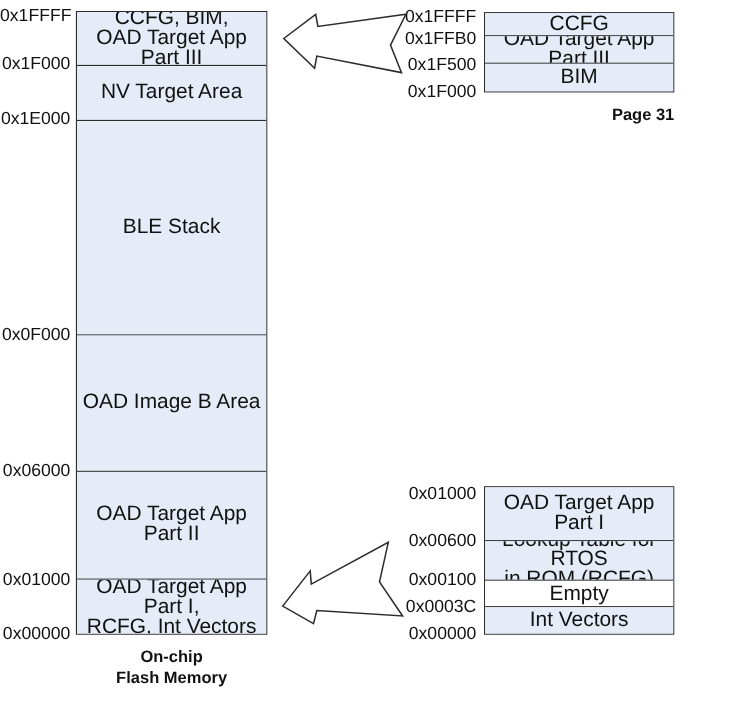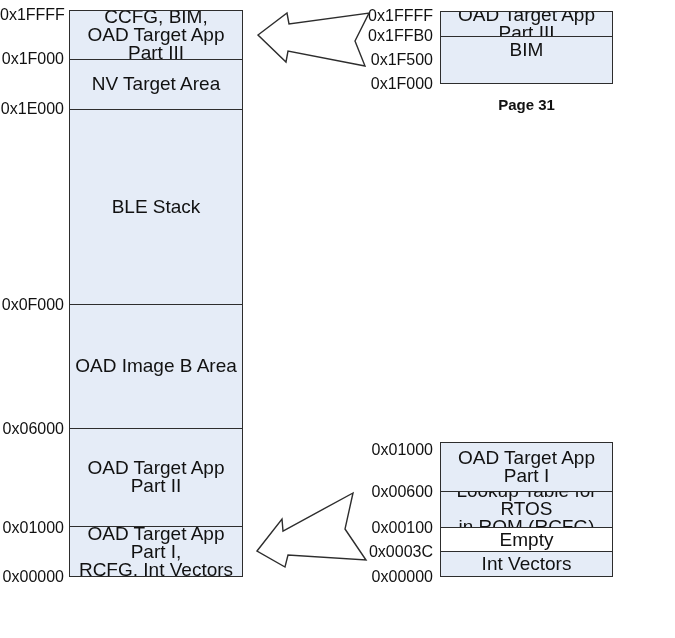--- a/index.html
+++ b/index.html
@@ -81,32 +81,35 @@
 OAD Target App Part III</div>
     <div class="sec" style="height:50px;">NV Target Area</div>
     <div class="sec" style="height:196px;">BLE Stack</div>
     <div class="sec" style="height:124px;">OAD Image B Area</div>
     <div class="sec" style="height:99px;">OAD Target App
 Part II</div>
     <div class="sec" style="height:49px;">OAD Target App Part I,
 RCFG, Int Vectors</div>
   </div>
 
+  <div class="caption" style="left:69px;top:588px;width:174px;">On-chip
+Flash Memory</div>
 
   <div class="addr right-col" style="left:340px;top:8px;">0x1FFFF</div>
   <div class="addr right-col" style="left:340px;top:28px;">0x1FFB0</div>
   <div class="addr right-col" style="left:340px;top:52px;">0x1F500</div>
   <div class="addr right-col" style="left:340px;top:76px;">0x1F000</div>
 
   <div class="membox" style="left:440px;top:11px;width:173px;height:73px;">
+    <div class="sec" style="height:22px;">CCFG</div>
     <div class="sec" style="height:25px;">OAD Target App Part III</div>
     <div class="sec" style="height:26px;">BIM</div>
   </div>
 
-  <div class="caption" style="left:440px;top:95px;width:173px;">Page 31</div>
+  <div class="caption" style="left:440px;top:95px;width:173px;text-align:right;">Page 31</div>
 
   <div class="addr right-col" style="left:340px;top:442px;">0x01000</div>
   <div class="addr right-col" style="left:340px;top:484px;">0x00600</div>
   <div class="addr right-col" style="left:340px;top:520px;">0x00100</div>
   <div class="addr right-col" style="left:340px;top:544px;">0x0003C</div>
   <div class="addr right-col" style="left:340px;top:569px;">0x00000</div>
 
   <div class="membox" style="left:440px;top:442px;width:173px;height:135px;">
     <div class="sec" style="height:50px;">OAD Target App
 Part I</div>

